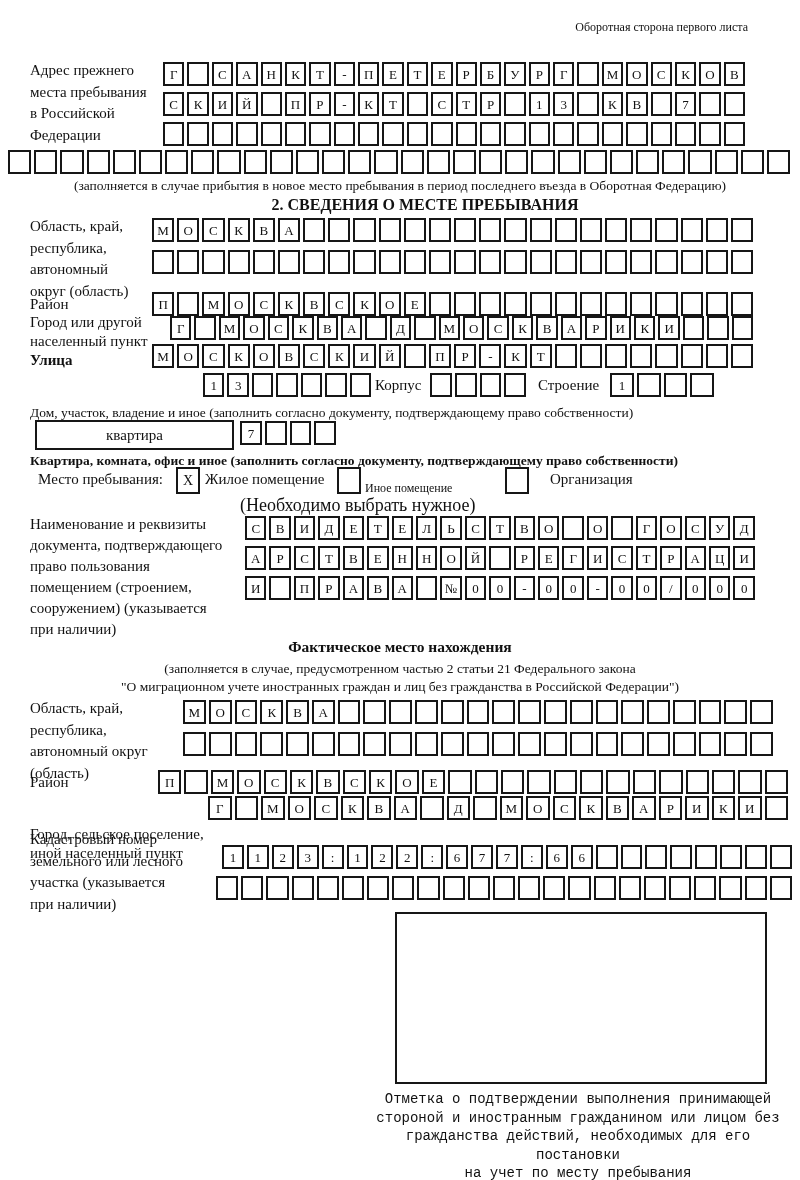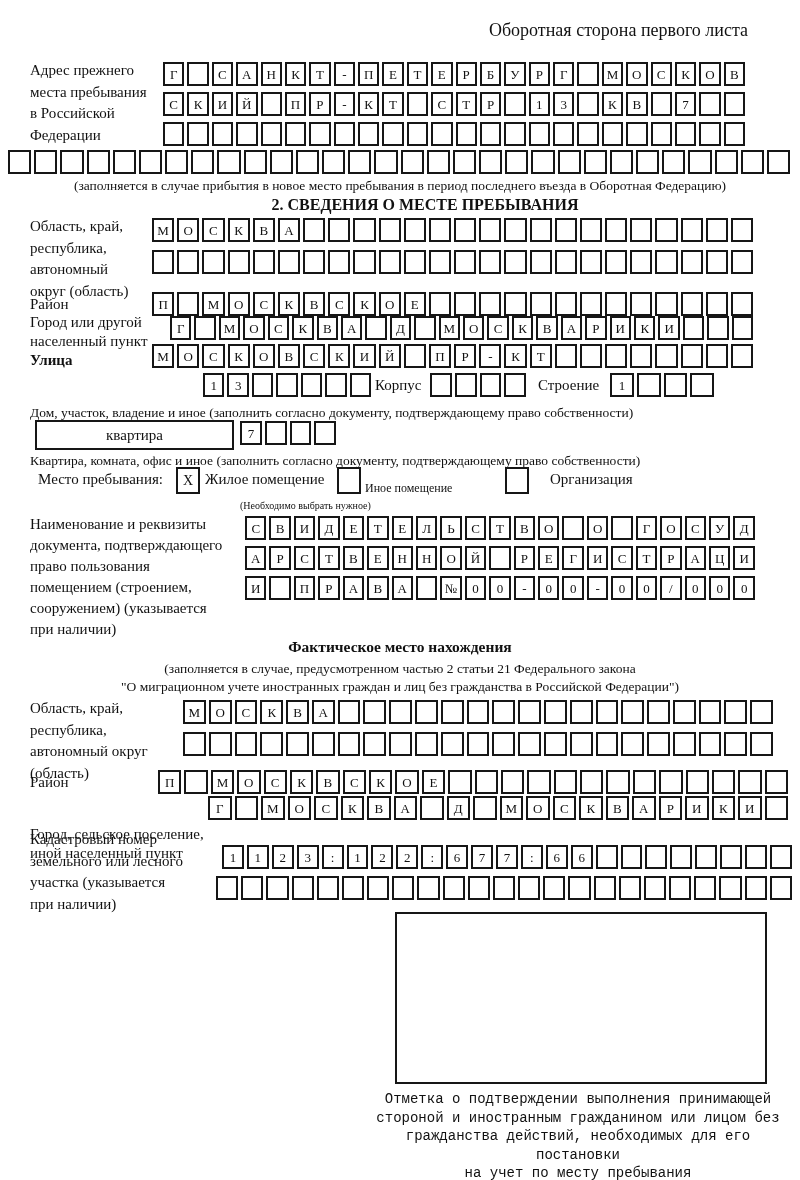--- a/index.html
+++ b/index.html
@@ -28,21 +28,21 @@
     position:absolute;width:20px;height:23px;border:2px solid #161616;background:#fff;
     display:flex;align-items:center;justify-content:center;font-size:14px;
   }
   .stampbox{position:absolute;border:2px solid #161616;background:#fff;}
 </style>
 </head>
 <body>
 
 <div class="page">
 
-  <div class="abs" style="right:52px;top:20px;font-size:18px;">Оборотная сторона первого листа</div>
+  <div class="abs" style="right:52px;top:20px;font-size:12px;">Оборотная сторона первого листа</div>
 
   <div class="lbl" style="left:30px;top:60px;width:140px;">Адрес прежнего
 места пребывания
 в Российской
 Федерации</div>
   <div class="cellrow" style="left:163px;top:62px;width:582px;">
       <span class="cell">Г</span>
       <span class="cell"></span>
       <span class="cell">С</span>
       <span class="cell">А</span>
@@ -322,30 +322,30 @@
     </div>
   <div class="cap" style="left:30px;top:404px;">Дом, участок, владение и иное (заполнить согласно документу, подтверждающему право собственности)</div>
 
   <div class="widebox" style="left:35px;top:420px;width:195px;height:26px;text-align:center;">квартира</div>
   <div class="cellrow" style="left:240px;top:421px;width:96px;">
       <span class="cell">7</span>
       <span class="cell"></span>
       <span class="cell"></span>
       <span class="cell"></span>
     </div>
-  <div class="cap" style="left:30px;top:452px;">Квартира, комната, офис и иное (заполнить согласно документу, подтверждающему право собственности)</div>
+  <div class="cap" style="left:30px;top:452px;font-weight:bold;">Квартира, комната, офис и иное (заполнить согласно документу, подтверждающему право собственности)</div>
 
   <div class="abs" style="left:38px;top:471px;font-size:15px;">Место пребывания:</div>
   <div class="checkbox" style="left:176px;top:467px;">X</div>
   <div class="abs" style="left:205px;top:471px;font-size:15px;">Жилое помещение</div>
   <div class="checkbox" style="left:337px;top:467px;"></div>
   <div class="abs" style="left:365px;top:481px;font-size:12px;">Иное помещение</div>
   <div class="checkbox" style="left:505px;top:467px;"></div>
   <div class="abs" style="left:550px;top:471px;font-size:15px;">Организация</div>
-  <div class="cap" style="left:240px;top:497px;font-size:10px;">(Необходимо выбрать нужное)</div>
+  <div class="cap" style="left:240px;top:497px;font-size:18px;">(Необходимо выбрать нужное)</div>
 
   <div class="lbl" style="left:30px;top:514px;width:215px;line-height:21px;">Наименование и реквизиты
 документа, подтверждающего
 право пользования
 помещением (строением,
 сооружением) (указывается
 при наличии)</div>
   <div class="cellrow" style="left:245px;top:516px;width:510px;">
       <span class="cell">С</span>
       <span class="cell">В</span>

